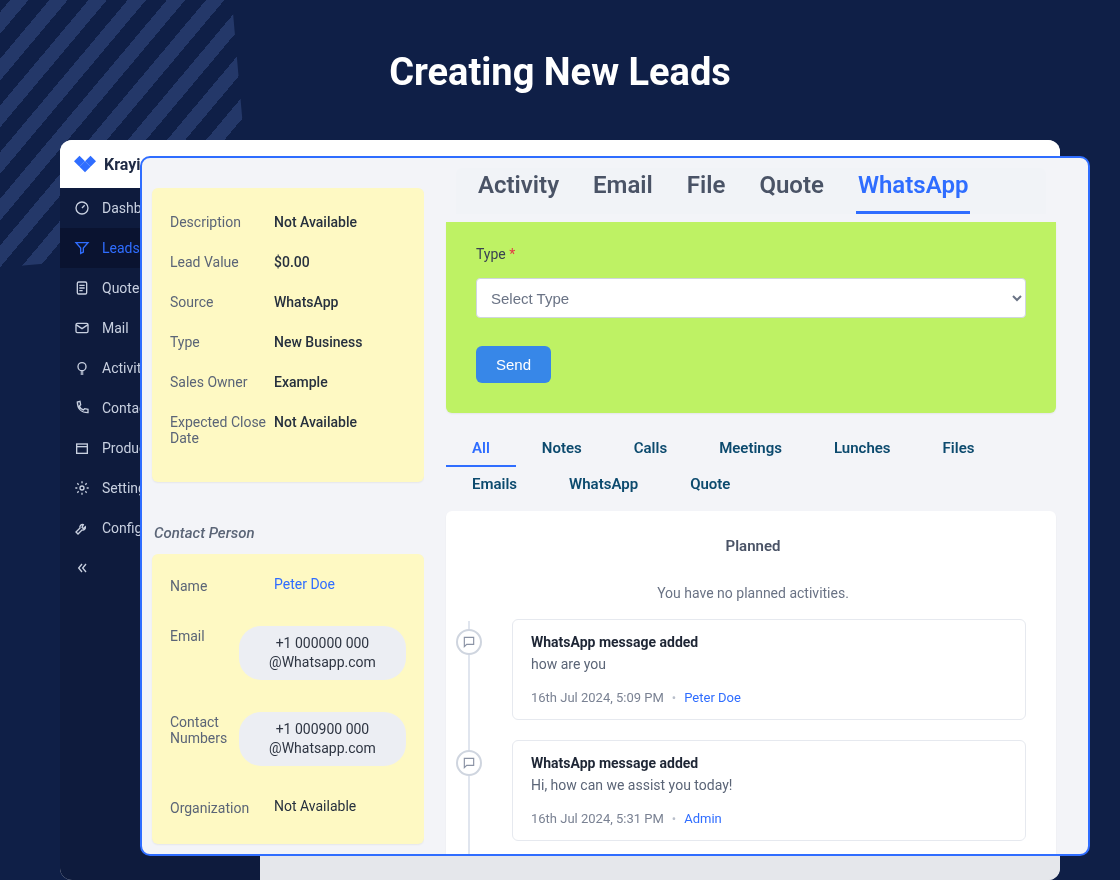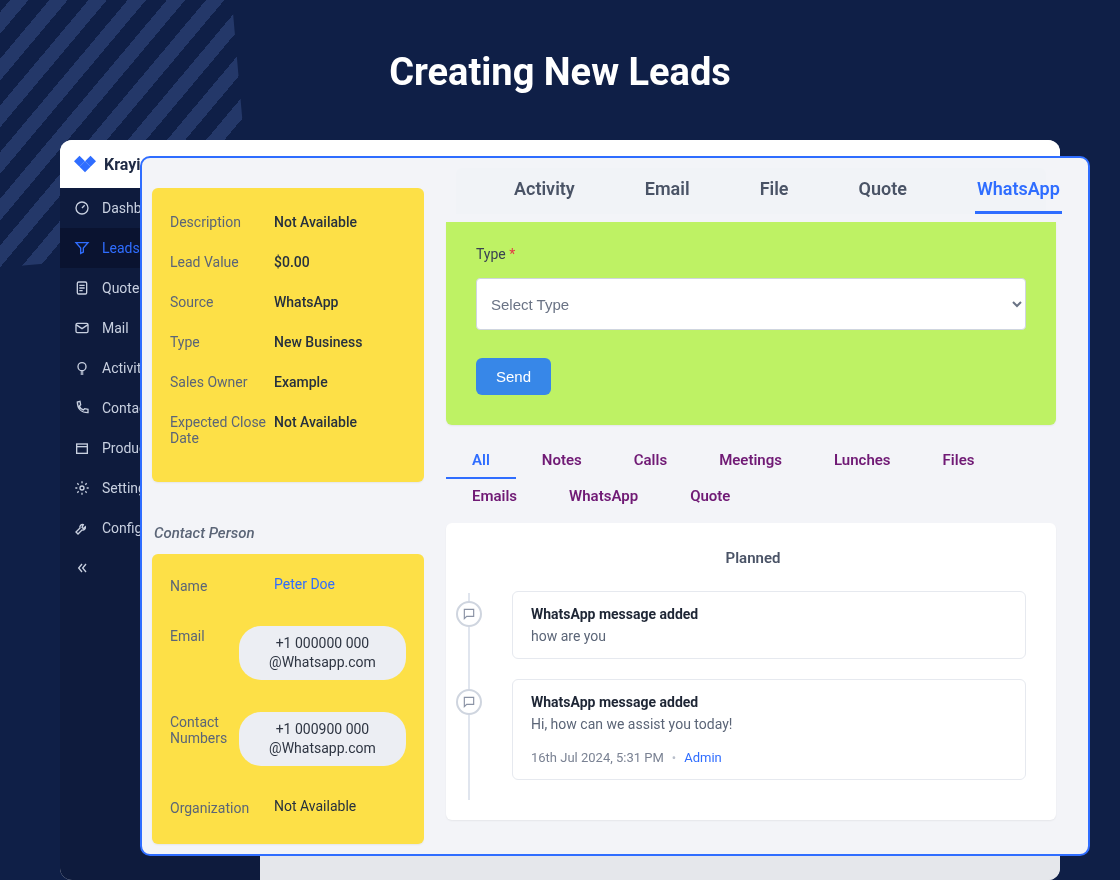--- a/index.html
+++ b/index.html
@@ -109,21 +109,21 @@
     overflow: hidden;
   }
   .right-col {
     flex: 1;
     padding: 0 0 0 8px;
     overflow: hidden;
     position: relative;
   }
 
   .card {
-    background: #fde047;
+    background: #fef9c3;
     border-radius: 6px;
     box-shadow: 0 1px 2px rgba(0,0,0,.06);
   }
 
   
   .lead-details { margin-top: 30px; padding: 14px 18px 24px; }
   .row { display: flex; padding: 12px 0; font-size: 14px; }
   .row .label { width: 104px; color: #5b6577; flex-shrink: 0; }
   .row .value { color: #26303e; font-weight: 500; }
 
@@ -150,36 +150,35 @@
     background: #f1f3f7;
     display: flex;
     gap: 30px;
     padding: 0 20px;
     height: 46px;
     align-items: flex-end;
     border-radius: 6px 6px 0 0;
   }
   .tab {
     padding: 12px 2px;
-    font-size: 18px;
+    font-size: 24px;
     font-weight: 600;
     color: #4a5366;
     border-bottom: 3px solid transparent;
     cursor: pointer;
-    margin-left: 36px;
   }
   .tab.active { color: #2f6dff; border-bottom-color: #2f6dff; }
 
   .form-card { margin: 8px 32px 18px 14px; background: #bef264; border-radius: 0 0 6px 6px; padding: 24px 30px 30px; }
   .form-label { font-size: 14px; color: #3a4252; }
   .req { color: #e63946; }
   select.fc {
     margin-top: 16px;
     width: 100%;
-    height: 52px;
+    height: 40px;
     padding: 0 10px;
     border: 1px solid #cfd5df;
     border-radius: 4px;
     background: #fff;
     color: #6a7385;
     font-size: 15px;
   }
   .send-btn {
     margin-top: 28px;
     background: #3787e8;
@@ -194,21 +193,21 @@
   .filter-tabs {
     display: flex;
     flex-wrap: wrap;
     gap: 0;
     margin: 0 20px 0 14px;
   }
   .f-tab {
     padding: 8px 26px;
     font-size: 15px;
     font-weight: 600;
-    color: #701a75;
+    color: #0c4a6e;
     cursor: pointer;
     border-bottom: 2px solid transparent;
   }
   .f-tab.active { color: #2f6dff; border-bottom-color: #2f6dff; }
 
   .timeline { margin: 8px 32px 0 14px; background: #fff; border-radius: 6px; padding: 20px 30px 20px 34px; }
   .section-sep { display: flex; align-items: center; color: #4a5366; font-weight: 600; font-size: 15px; gap: 14px; margin: 6px 0 10px; flex-direction: column; }
   .section-sep .line { flex: 1; height: 1px; background: #e3e7ee; }
   .empty-planned { text-align: center; color: #6a7385; font-size: 14px; padding: 6px 0 18px; }
 
@@ -405,34 +404,38 @@
       <div class="f-tab">Emails</div>
       <div class="f-tab">WhatsApp</div>
       <div class="f-tab">Quote</div>
     </div>
 
     <div class="timeline card">
       <div class="section-sep">
         <span>Planned</span>
         <span class="line"></span>
       </div>
+      <div class="empty-planned">You have no planned activities.</div>
 
 
       <div class="tl-wrap">
         <div class="tl-vline"></div>
 
         <div class="tl-item">
           <div class="tl-dot">
             <svg width="14" height="14" viewBox="0 0 24 24">
                 <path d="M4 4h16v12H8l-4 4z" fill="none" stroke="currentColor" stroke-width="2"></path>
               </svg>
           </div>
           <div class="tl-card">
             <div class="tl-title">WhatsApp message added</div>
             <div class="tl-msg">how are you</div>
+            <div class="tl-meta">
+              <span>16th Jul 2024, 5:09 PM</span><span class="dot">•</span><span class="link">Peter Doe</span>
+            </div>
           </div>
         </div>
 
         <div class="tl-item">
           <div class="tl-dot">
             <svg width="14" height="14" viewBox="0 0 24 24">
                 <path d="M4 4h16v12H8l-4 4z" fill="none" stroke="currentColor" stroke-width="2"></path>
               </svg>
           </div>
           <div class="tl-card">

